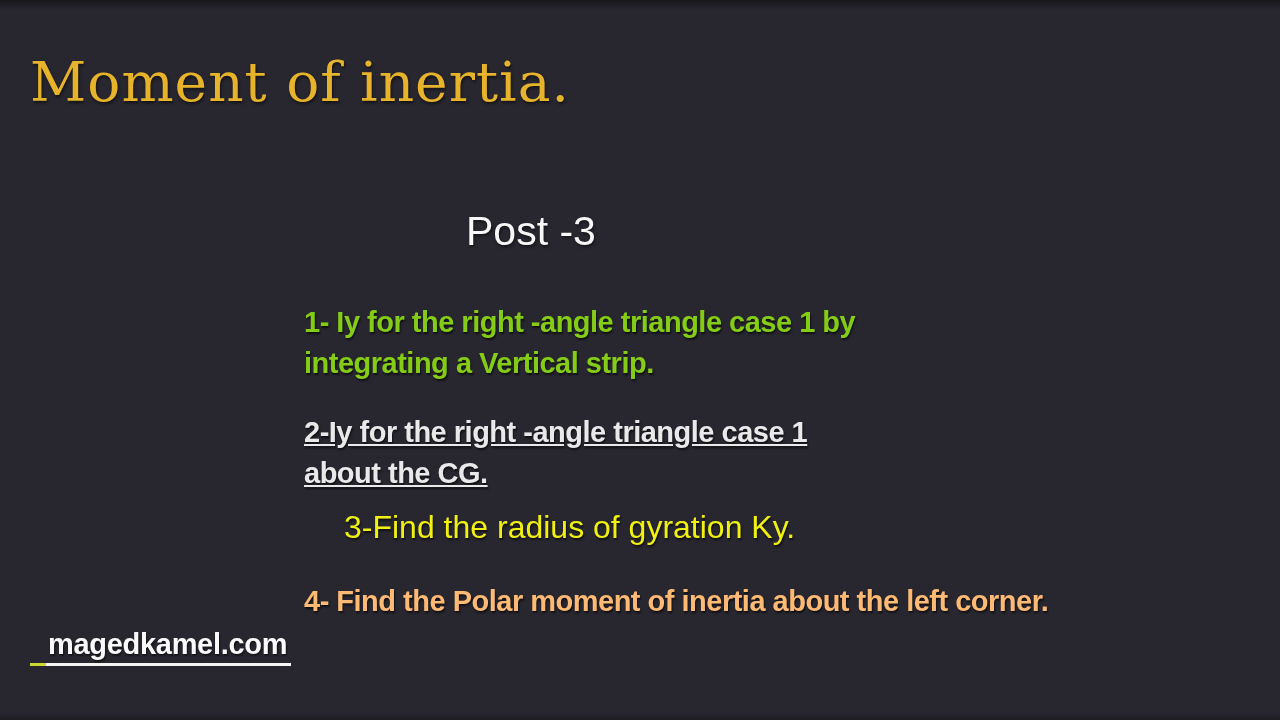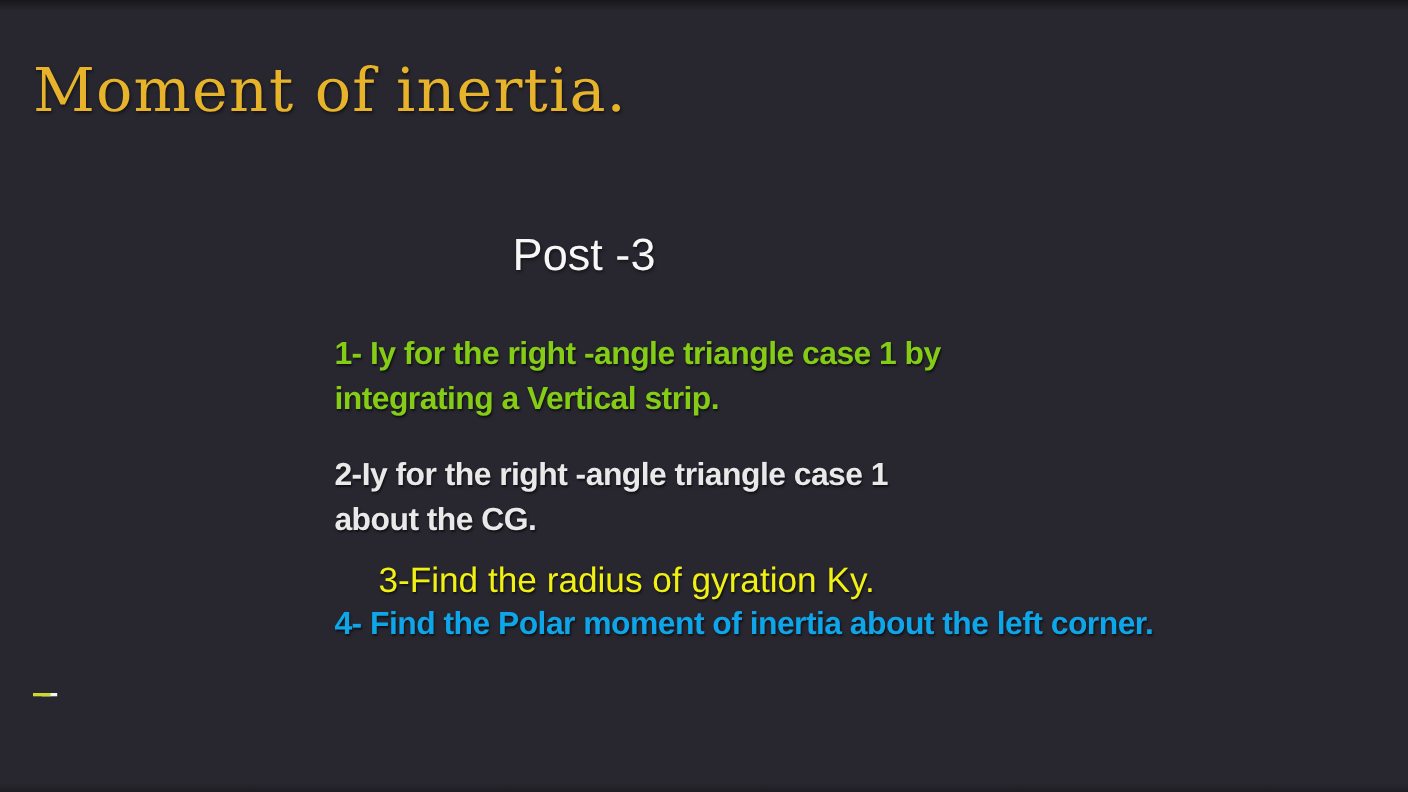--- a/index.html
+++ b/index.html
@@ -70,34 +70,35 @@
   }
   .item-1 {
     top: 302px;
     color: #84cc16;
     max-width: 660px;
   }
   .item-2 {
     top: 412px;
     color: #e9e9e9;
     max-width: 660px;
+    text-decoration: underline;
   }
   .item-3 {
     top: 508px;
     color: #f0f013;
     font-weight: 400;
     font-size: 32px;
     line-height: 38px;
     letter-spacing: 0;
     max-width: 900px;
     margin-left: 40px;
   }
   .item-4 {
-    top: 547px;
-    color: #0ea5e9;
+    top: 581px;
+    color: #fdba74;
     max-width: 900px;
     white-space: nowrap;
   }
 
   .footer-link {
     position: absolute;
     left: 38px;
     top: 628px;
     font-size: 29px;
     font-weight: 700;
@@ -132,16 +133,17 @@
 integrating a Vertical strip.</div>
 
   <div class="item item-2">2-Iy for the right -angle triangle case 1
 about the CG.</div>
 
   <div class="item item-3">3-Find the radius of gyration Ky.</div>
 
   <div class="item item-4">4- Find the Polar moment of inertia about the left corner.</div>
 
   <a class="footer-link">
+    <span>magedkamel.com</span>
     <span class="underline-tick"></span>
   </a>
 
 </div>
 
 </body></html>

